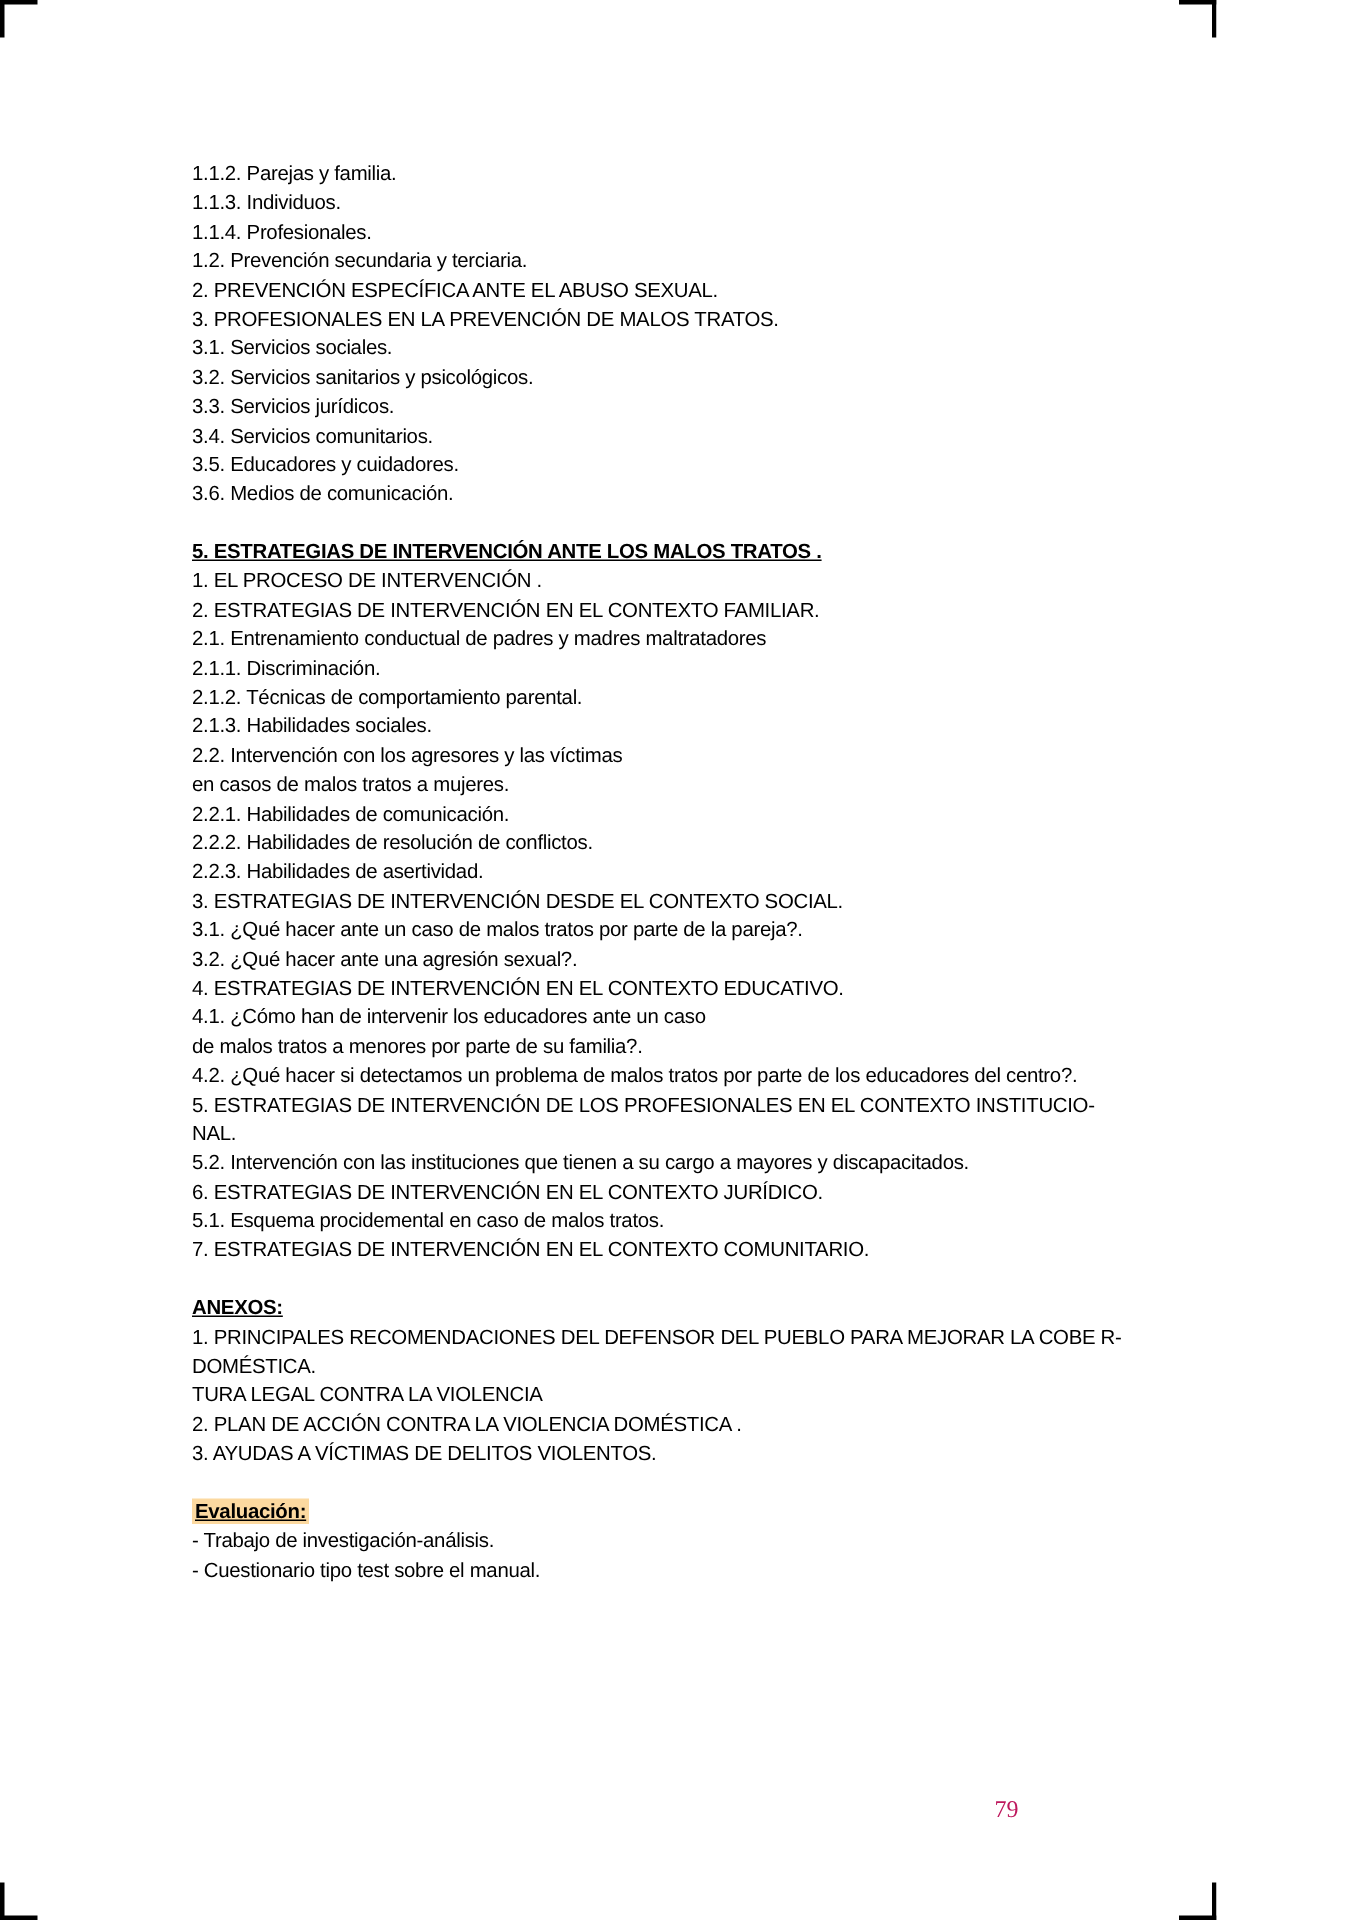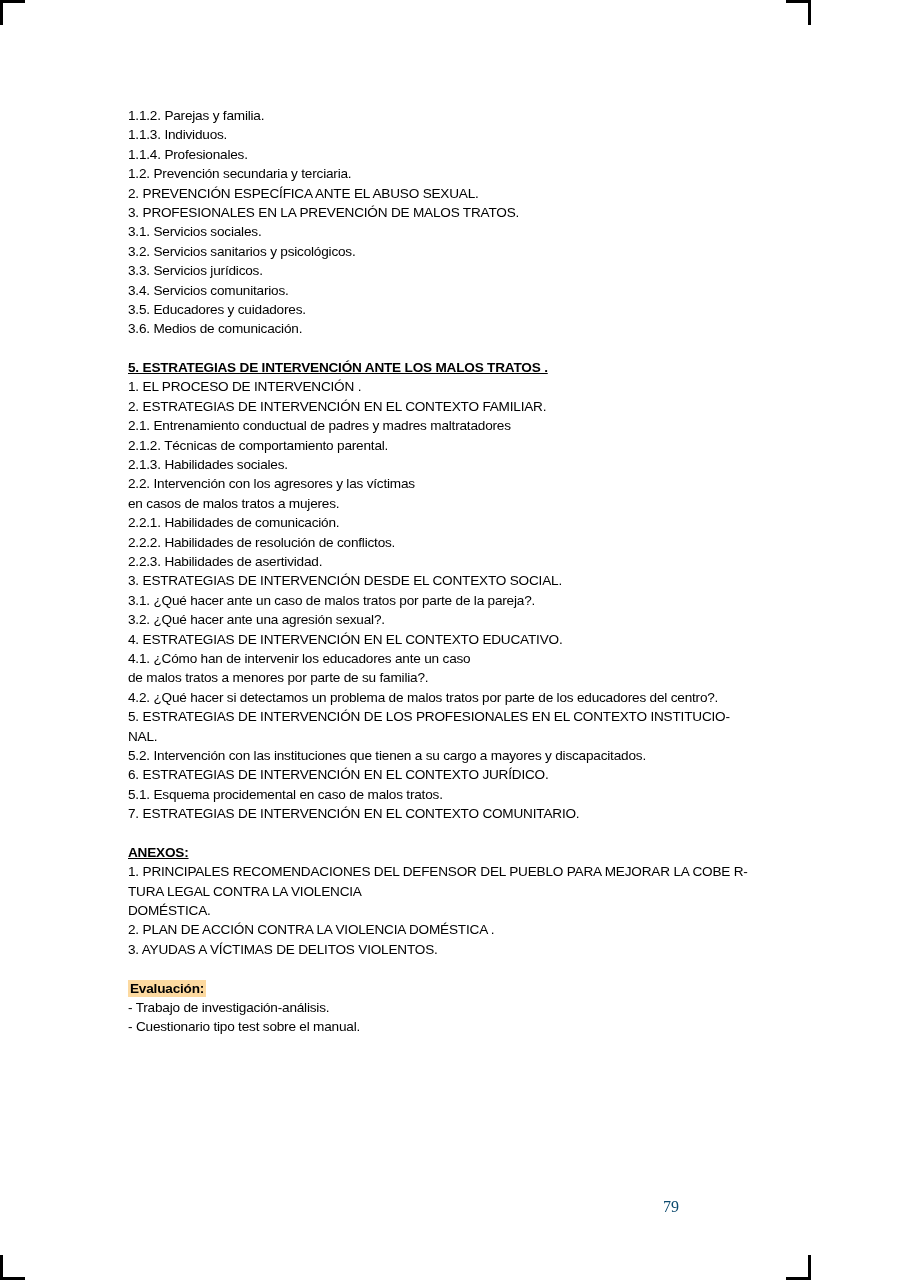--- a/index.html
+++ b/index.html
@@ -45,29 +45,30 @@
   }
   .line.heading {
     font-weight: bold;
     text-decoration: underline;
   }
   .line.heading-highlight {
     font-weight: bold;
   }
   .line.heading-highlight .hl {
     background: #fcd9a0;
+    text-decoration: underline;
     padding: 1px 2px;
   }
   .page-number {
     position: absolute;
     top: 1198px;
     right: 132px;
     font-family: "Liberation Serif", serif;
     font-size: 16px;
-    color: #0c4a6e;
+    color: #be185d;
   }
 </style>
 </head>
 <body>
 
 <div class="page">
   <div class="corner tl"></div>
   <div class="corner tr"></div>
   <div class="corner bl"></div>
   <div class="corner br"></div>
@@ -83,20 +84,21 @@
       <div class="line normal">3.2. Servicios sanitarios y psicológicos.</div>
       <div class="line normal">3.3. Servicios jurídicos.</div>
       <div class="line normal">3.4. Servicios comunitarios.</div>
       <div class="line normal">3.5. Educadores y cuidadores.</div>
       <div class="line normal">3.6. Medios de comunicación.</div>
       <div class="line spacer"></div>
       <div class="line heading">5. ESTRATEGIAS DE INTERVENCIÓN ANTE LOS MALOS TRATOS .</div>
       <div class="line normal">1. EL PROCESO DE INTERVENCIÓN .</div>
       <div class="line normal">2. ESTRATEGIAS DE INTERVENCIÓN EN EL CONTEXTO FAMILIAR.</div>
       <div class="line normal">2.1. Entrenamiento conductual de padres y madres maltratadores</div>
+      <div class="line normal">2.1.1. Discriminación.</div>
       <div class="line normal">2.1.2. Técnicas de comportamiento parental.</div>
       <div class="line normal">2.1.3. Habilidades sociales.</div>
       <div class="line normal">2.2. Intervención con los agresores y las víctimas</div>
       <div class="line normal">en casos de malos tratos a mujeres.</div>
       <div class="line normal">2.2.1. Habilidades de comunicación.</div>
       <div class="line normal">2.2.2. Habilidades de resolución de conflictos.</div>
       <div class="line normal">2.2.3. Habilidades de asertividad.</div>
       <div class="line normal">3. ESTRATEGIAS DE INTERVENCIÓN DESDE EL CONTEXTO SOCIAL.</div>
       <div class="line normal">3.1. ¿Qué hacer ante un caso de malos tratos por parte de la pareja?.</div>
       <div class="line normal">3.2. ¿Qué hacer ante una agresión sexual?.</div>
@@ -106,22 +108,22 @@
       <div class="line normal">4.2. ¿Qué hacer si detectamos un problema de malos tratos por parte de los educadores del centro?.</div>
       <div class="line normal">5. ESTRATEGIAS DE INTERVENCIÓN DE LOS PROFESIONALES EN EL CONTEXTO INSTITUCIO-</div>
       <div class="line normal">NAL.</div>
       <div class="line normal">5.2. Intervención con las instituciones que tienen a su cargo a mayores y discapacitados.</div>
       <div class="line normal">6. ESTRATEGIAS DE INTERVENCIÓN EN EL CONTEXTO JURÍDICO.</div>
       <div class="line normal">5.1. Esquema procidemental en caso de malos tratos.</div>
       <div class="line normal">7. ESTRATEGIAS DE INTERVENCIÓN EN EL CONTEXTO COMUNITARIO.</div>
       <div class="line spacer"></div>
       <div class="line heading">ANEXOS:</div>
       <div class="line normal">1. PRINCIPALES RECOMENDACIONES DEL DEFENSOR DEL PUEBLO PARA MEJORAR LA COBE R-</div>
+      <div class="line normal">DOMÉSTICA.</div>
       <div class="line normal">TURA LEGAL CONTRA LA VIOLENCIA</div>
-      <div class="line normal">DOMÉSTICA.</div>
       <div class="line normal">2. PLAN DE ACCIÓN CONTRA LA VIOLENCIA DOMÉSTICA .</div>
       <div class="line normal">3. AYUDAS A VÍCTIMAS DE DELITOS VIOLENTOS.</div>
       <div class="line spacer"></div>
       <div class="line heading-highlight"><span class="hl">Evaluación:</span></div>
       <div class="line normal">- Trabajo de investigación-análisis.</div>
       <div class="line normal">- Cuestionario tipo test sobre el manual.</div>
     </div>
 
   <div class="page-number">79</div>
 </div>

